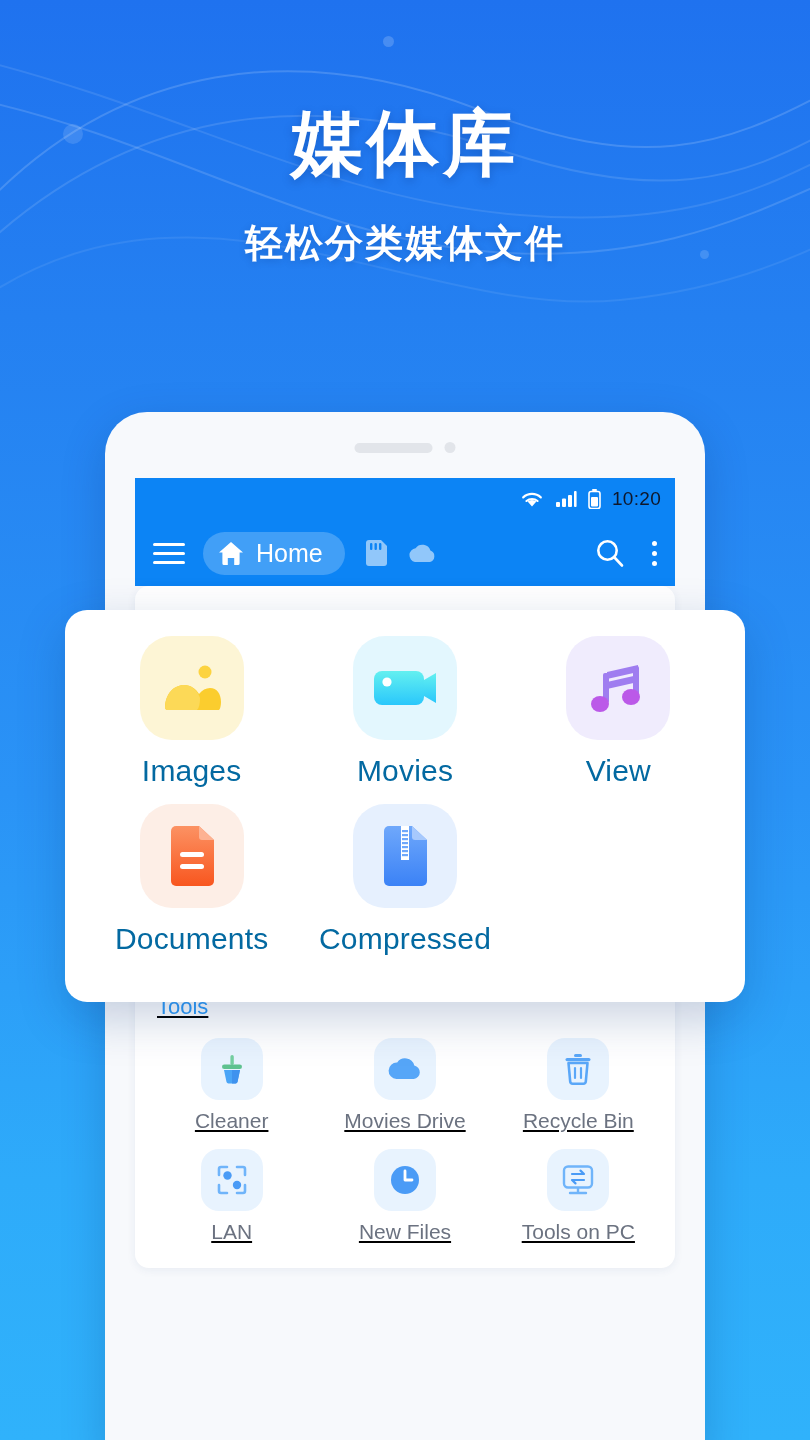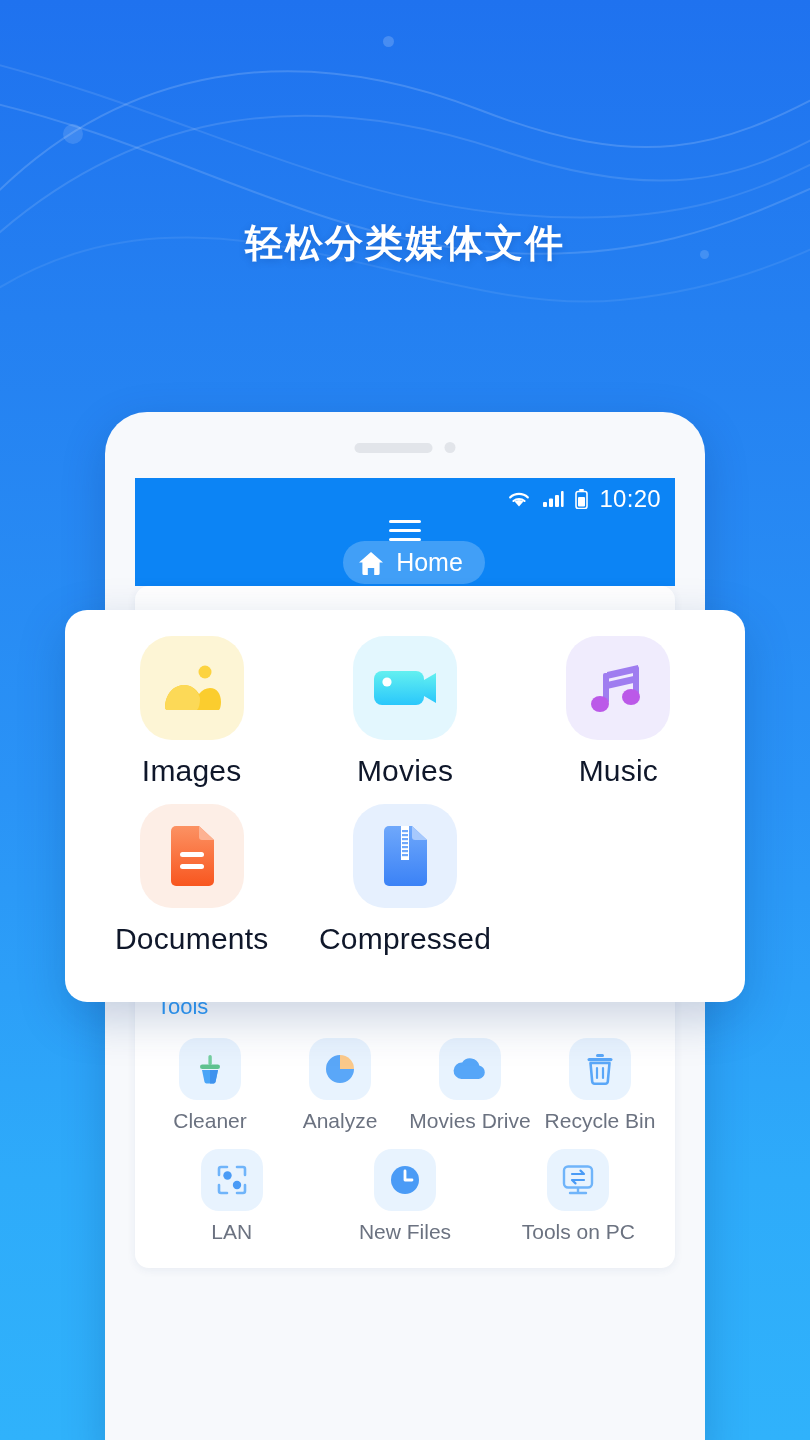--- a/index.html
+++ b/index.html
@@ -63,31 +63,30 @@
   .camdot  { width: 11px; height: 11px; border-radius: 50%; background: #e2e5ea; }
 
   
   .statusbar {
     position: absolute; left: 30px; right: 30px; top: 66px;
     height: 42px;
     background: #0c84f5;
     display: flex; align-items: center; justify-content: flex-end;
     padding-right: 14px; gap: 11px;
   }
-  .statusbar .clock { color: #ffffff; font-size: 24px; letter-spacing: .3px; }
+  .statusbar .clock { color: #0f172a; font-size: 19px; letter-spacing: .3px; }
   .sicon { display: block; }
 
   
   .navbar {
     position: absolute; left: 30px; right: 30px; top: 108px;
     height: 66px;
     background: #0c84f5;
     display: flex; align-items: center;
     padding: 0 18px;
-    flex-direction: column;
   }
   .hamburger { width: 32px; display: flex; flex-direction: column; gap: 6px; cursor: pointer; }
   .hamburger i { display: block; height: 3px; border-radius: 2px; background: #fff; }
   .home-pill {
     display: flex; align-items: center; gap: 11px;
     background: rgba(255,255,255,0.22);
     border-radius: 24px;
     padding: 7px 22px 7px 14px;
     margin-left: 18px;
   }
@@ -125,20 +124,21 @@
     height: 7px; border-radius: 4px;
     background: #d9dde1; overflow: hidden;
   }
   .sd-bar span { display: block; height: 100%; background: #24d326; border-radius: 4px; }
   .chev { flex: 0 0 auto; margin-left: 14px; color: #b9bfc7; }
 
   
   .tools-card {
     position: absolute; left: 0; right: 0; top: 392px;
     padding: 16px 10px 18px 10px;
+    text-decoration: underline;
   }
   .tools-title { color: #2f9bf7; font-size: 22px; padding-left: 12px; margin-bottom: 8px; }
   .tool-row { display: flex; }
   .tool { flex: 1 1 0; display: flex; flex-direction: column; align-items: center; gap: 9px; padding: 10px 0 6px; }
   .tool-bg {
     width: 62px; height: 62px; border-radius: 18px;
     background: #e8f3fe;
     display: flex; align-items: center; justify-content: center;
   }
   .tool-bg.gray { background: #eef1f5; }
@@ -159,38 +159,39 @@
     width: 33.333%;
     display: flex; flex-direction: column; align-items: center;
     gap: 14px;
     margin-bottom: 16px;
   }
   .media-bg {
     width: 104px; height: 104px;
     border-radius: 32px;
     display: flex; align-items: center; justify-content: center;
   }
-  .media-label { font-size: 30px; color: #0f172a; letter-spacing: .2px; }
+  .media-label { font-size: 30px; color: #0369a1; letter-spacing: .2px; }
 </style>
 </head>
 <body>
 
 <div id="screen">
 
   <svg class="bg-waves" viewBox="0 0 810 1440" preserveAspectRatio="none">
     <path d="M-20,210 C120,60 300,40 480,110 C640,172 720,150 830,90" fill="none" stroke="rgba(255,255,255,0.16)" stroke-width="2"></path>
     <path d="M-20,250 C140,100 320,90 500,150 C660,204 740,180 830,130" fill="none" stroke="rgba(255,255,255,0.12)" stroke-width="2"></path>
     <path d="M-20,100 C160,140 300,230 470,250 C640,268 740,220 830,180" fill="none" stroke="rgba(255,255,255,0.14)" stroke-width="2"></path>
     <path d="M-20,60 C180,110 330,200 520,215 C680,228 760,190 830,155" fill="none" stroke="rgba(255,255,255,0.10)" stroke-width="2"></path>
     <path d="M-20,300 C200,150 420,320 620,300 C720,290 790,260 830,240" fill="none" stroke="rgba(255,255,255,0.08)" stroke-width="2"></path>
   </svg>
   <div class="bubble b1"></div>
   <div class="bubble b2"></div>
   <div class="bubble b3"></div>
 
+  <div class="headline">媒体库</div>
   <div class="subhead">轻松分类媒体文件</div>
 
   <div class="phone">
 
     <div class="phone-notch">
       <div class="speaker"></div>
       <div class="camdot"></div>
     </div>
 
     <div class="statusbar">
@@ -291,29 +292,20 @@
               <svg width="34" height="34" viewBox="0 0 34 34">
                 <rect x="15.4" y="3" width="3.4" height="10" rx="1.7" fill="#74cfa0"></rect>
                 <rect x="7" y="12.5" width="20" height="4.6" rx="2.3" fill="#5ec28f"></rect>
                 <path d="M9 18 H25 L22.5 30 A2 2 0 0 1 20.6 31.4 H13.4 A2 2 0 0 1 11.5 30 Z" fill="#4aa5f7"></path>
                 <path d="M17 18 H25 L22.5 30 A2 2 0 0 1 20.6 31.4 H17 Z" fill="#3f92ee"></path>
               </svg>
             </div>
             <div class="tool-label">Cleaner</div>
           </div>
 
-          <div class="tool">
-            <div class="tool-bg">
-              <svg width="34" height="34" viewBox="0 0 34 34">
-                <path d="M17 17 V3 A14 14 0 0 1 31 17 Z" fill="#fbc98a"></path>
-                <path d="M17 3 A14 14 0 1 0 31 17 H17 Z" fill="#5aa7f8"></path>
-              </svg>
-            </div>
-            <div class="tool-label">Analyze</div>
-          </div>
 
           <div class="tool">
             <div class="tool-bg">
               <svg width="36" height="28" viewBox="0 0 36 28">
                 <path d="M9.5 24 A8 8 0 0 1 10.2 7.5 A9.6 9.6 0 0 1 27.3 10.4 A6.9 6.9 0 0 1 26.8 24 Z" fill="#56a6f8"></path>
               </svg>
             </div>
             <div class="tool-label">Movies Drive</div>
           </div>
 
@@ -410,21 +402,21 @@
         <div class="media-bg" style="background:#f0ecfd">
           <svg width="56" height="60" viewBox="0 0 56 60">
             <path d="M17 14 L48 7 V14 L17 21 Z" fill="#9f7df0"></path>
             <path d="M17 24 L48 17 V24 L17 31 Z" fill="#9f7df0"></path>
             <rect x="13" y="15" width="6" height="30" rx="2" fill="#9f7df0"></rect>
             <rect x="43" y="8" width="6" height="30" rx="2" fill="#9f7df0"></rect>
             <ellipse cx="10" cy="46" rx="9" ry="8" fill="#bb59e8"></ellipse>
             <ellipse cx="41" cy="39" rx="9" ry="8" fill="#bb59e8"></ellipse>
           </svg>
         </div>
-        <div class="media-label">Music</div>
+        <div class="media-label">View</div>
       </div>
 
 
       <div class="media-item">
         <div class="media-bg" style="background:#fdeee6">
           <svg width="52" height="62" viewBox="0 0 52 62">
             <defs>
               <linearGradient id="gdoc" x1="0" y1="0" x2="0" y2="1">
                 <stop offset="0%" stop-color="#fc9263"></stop>
                 <stop offset="100%" stop-color="#f8561f"></stop>

